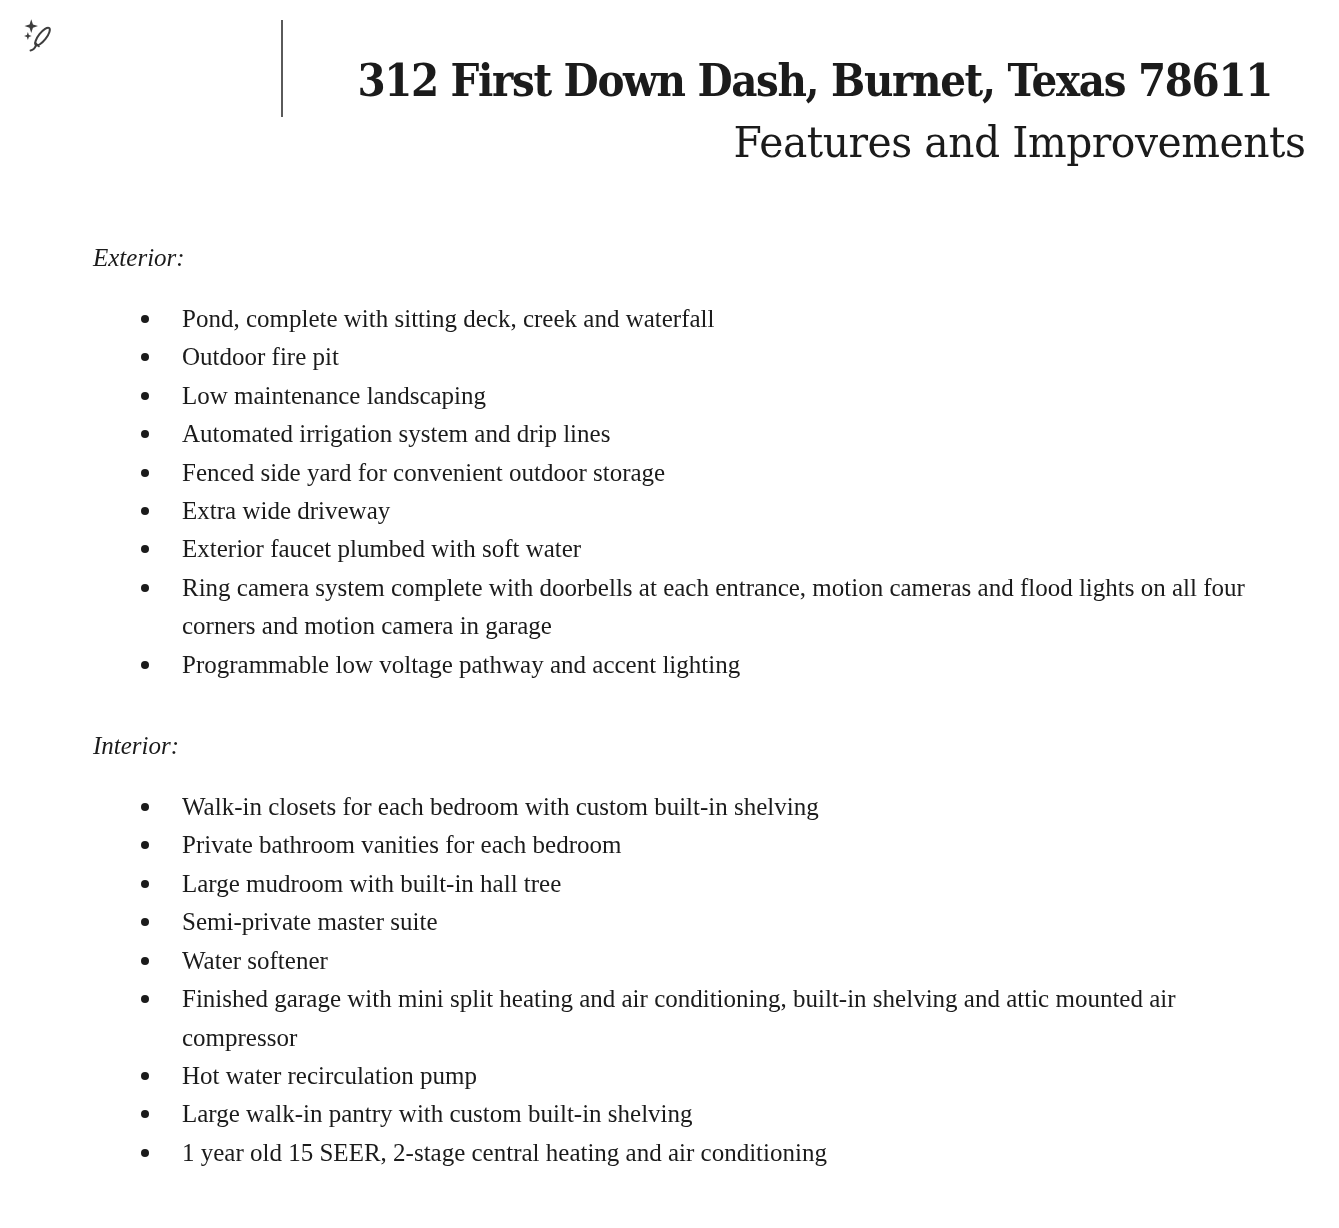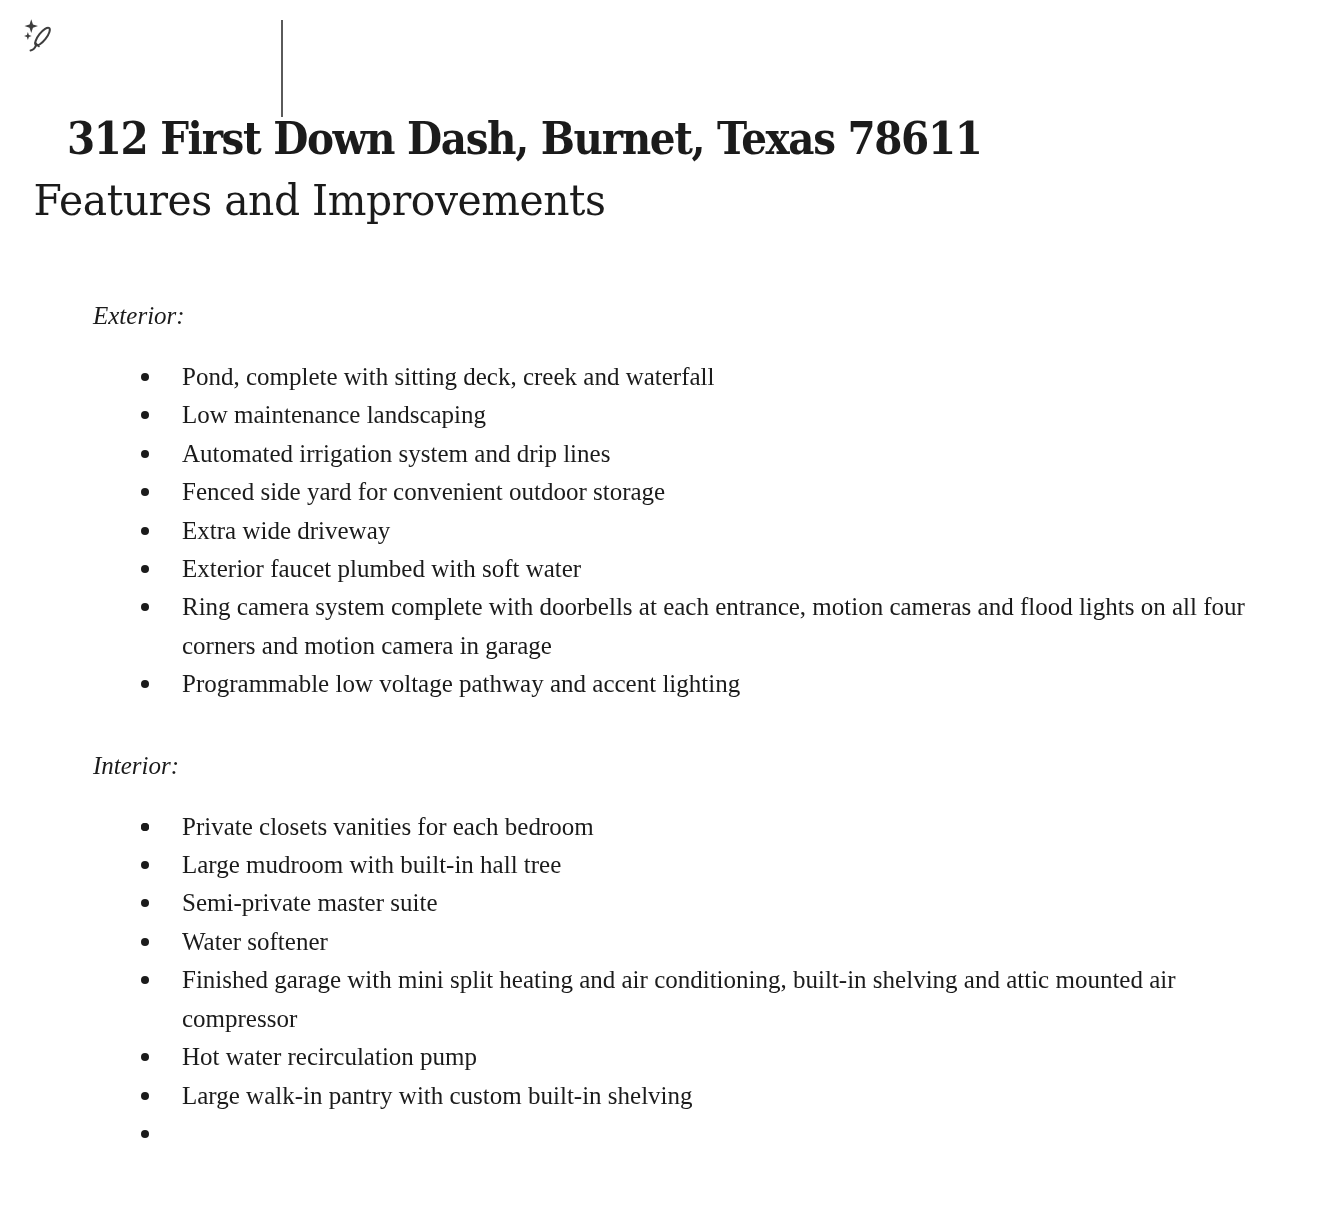--- a/index.html
+++ b/index.html
@@ -30,23 +30,22 @@
   .caret {
     position: absolute;
     left: 281px;
     top: 20px;
     width: 1.5px;
     height: 97px;
     background: #5a5a5a;
   }
 
   .header {
-    padding-top: 68px;
-    text-align: left;
-    margin-top: 40px;
+    padding-top: 50px;
+    text-align: right;
   }
   .doc-title {
     font-family: "DejaVu Serif", serif;
     font-weight: 700;
     font-size: 45px;
     line-height: 62px;
     letter-spacing: -1.5px;
     transform: scaleX(0.90);
     transform-origin: 50% 50%;
     white-space: nowrap;
@@ -121,38 +120,39 @@
   <div class="doc-title">312 First Down Dash, Burnet, Texas 78611</div>
   <div class="doc-subtitle">Features and Improvements</div>
 </div>
 
 <div class="content">
 
   <section class="section-exterior">
     <p class="section-heading">Exterior:</p>
     <ul class="feature-list">
       <li><span class="bullet"></span><span>Pond, complete with sitting deck, creek and waterfall</span></li>
+      <li><span class="bullet"></span><span>Outdoor fire pit</span></li>
       <li><span class="bullet"></span><span>Low maintenance landscaping</span></li>
       <li><span class="bullet"></span><span>Automated irrigation system and drip lines</span></li>
       <li><span class="bullet"></span><span>Fenced side yard for convenient outdoor storage</span></li>
       <li><span class="bullet"></span><span>Extra wide driveway</span></li>
       <li><span class="bullet"></span><span>Exterior faucet plumbed with soft water</span></li>
       <li><span class="bullet"></span><span>Ring camera system complete with doorbells at each entrance, motion cameras and flood lights on all four corners and motion camera in garage</span></li>
       <li><span class="bullet"></span><span>Programmable low voltage pathway and accent lighting</span></li>
     </ul>
   </section>
 
   <section class="section-interior">
     <p class="section-heading">Interior:</p>
     <ul class="feature-list">
-      <li><span class="bullet"></span></li>
-      <li><span class="bullet"></span><span>Private closets vanities for each bedroom</span></li>
+      <li><span class="bullet"></span><span>Walk-in closets for each bedroom with custom built-in shelving</span></li>
+      <li><span class="bullet"></span><span>Private bathroom vanities for each bedroom</span></li>
       <li><span class="bullet"></span><span>Large mudroom with built-in hall tree</span></li>
       <li><span class="bullet"></span><span>Semi-private master suite</span></li>
       <li><span class="bullet"></span><span>Water softener</span></li>
       <li><span class="bullet"></span><span>Finished garage with mini split heating and air conditioning, built-in shelving and attic mounted air compressor</span></li>
       <li><span class="bullet"></span><span>Hot water recirculation pump</span></li>
       <li><span class="bullet"></span><span>Large walk-in pantry with custom built-in shelving</span></li>
-      <li><span class="bullet"></span></li>
+      <li><span class="bullet"></span><span>1 year old 15 SEER, 2-stage central heating and air conditioning</span></li>
     </ul>
   </section>
 
 </div>
 
 </body></html>

